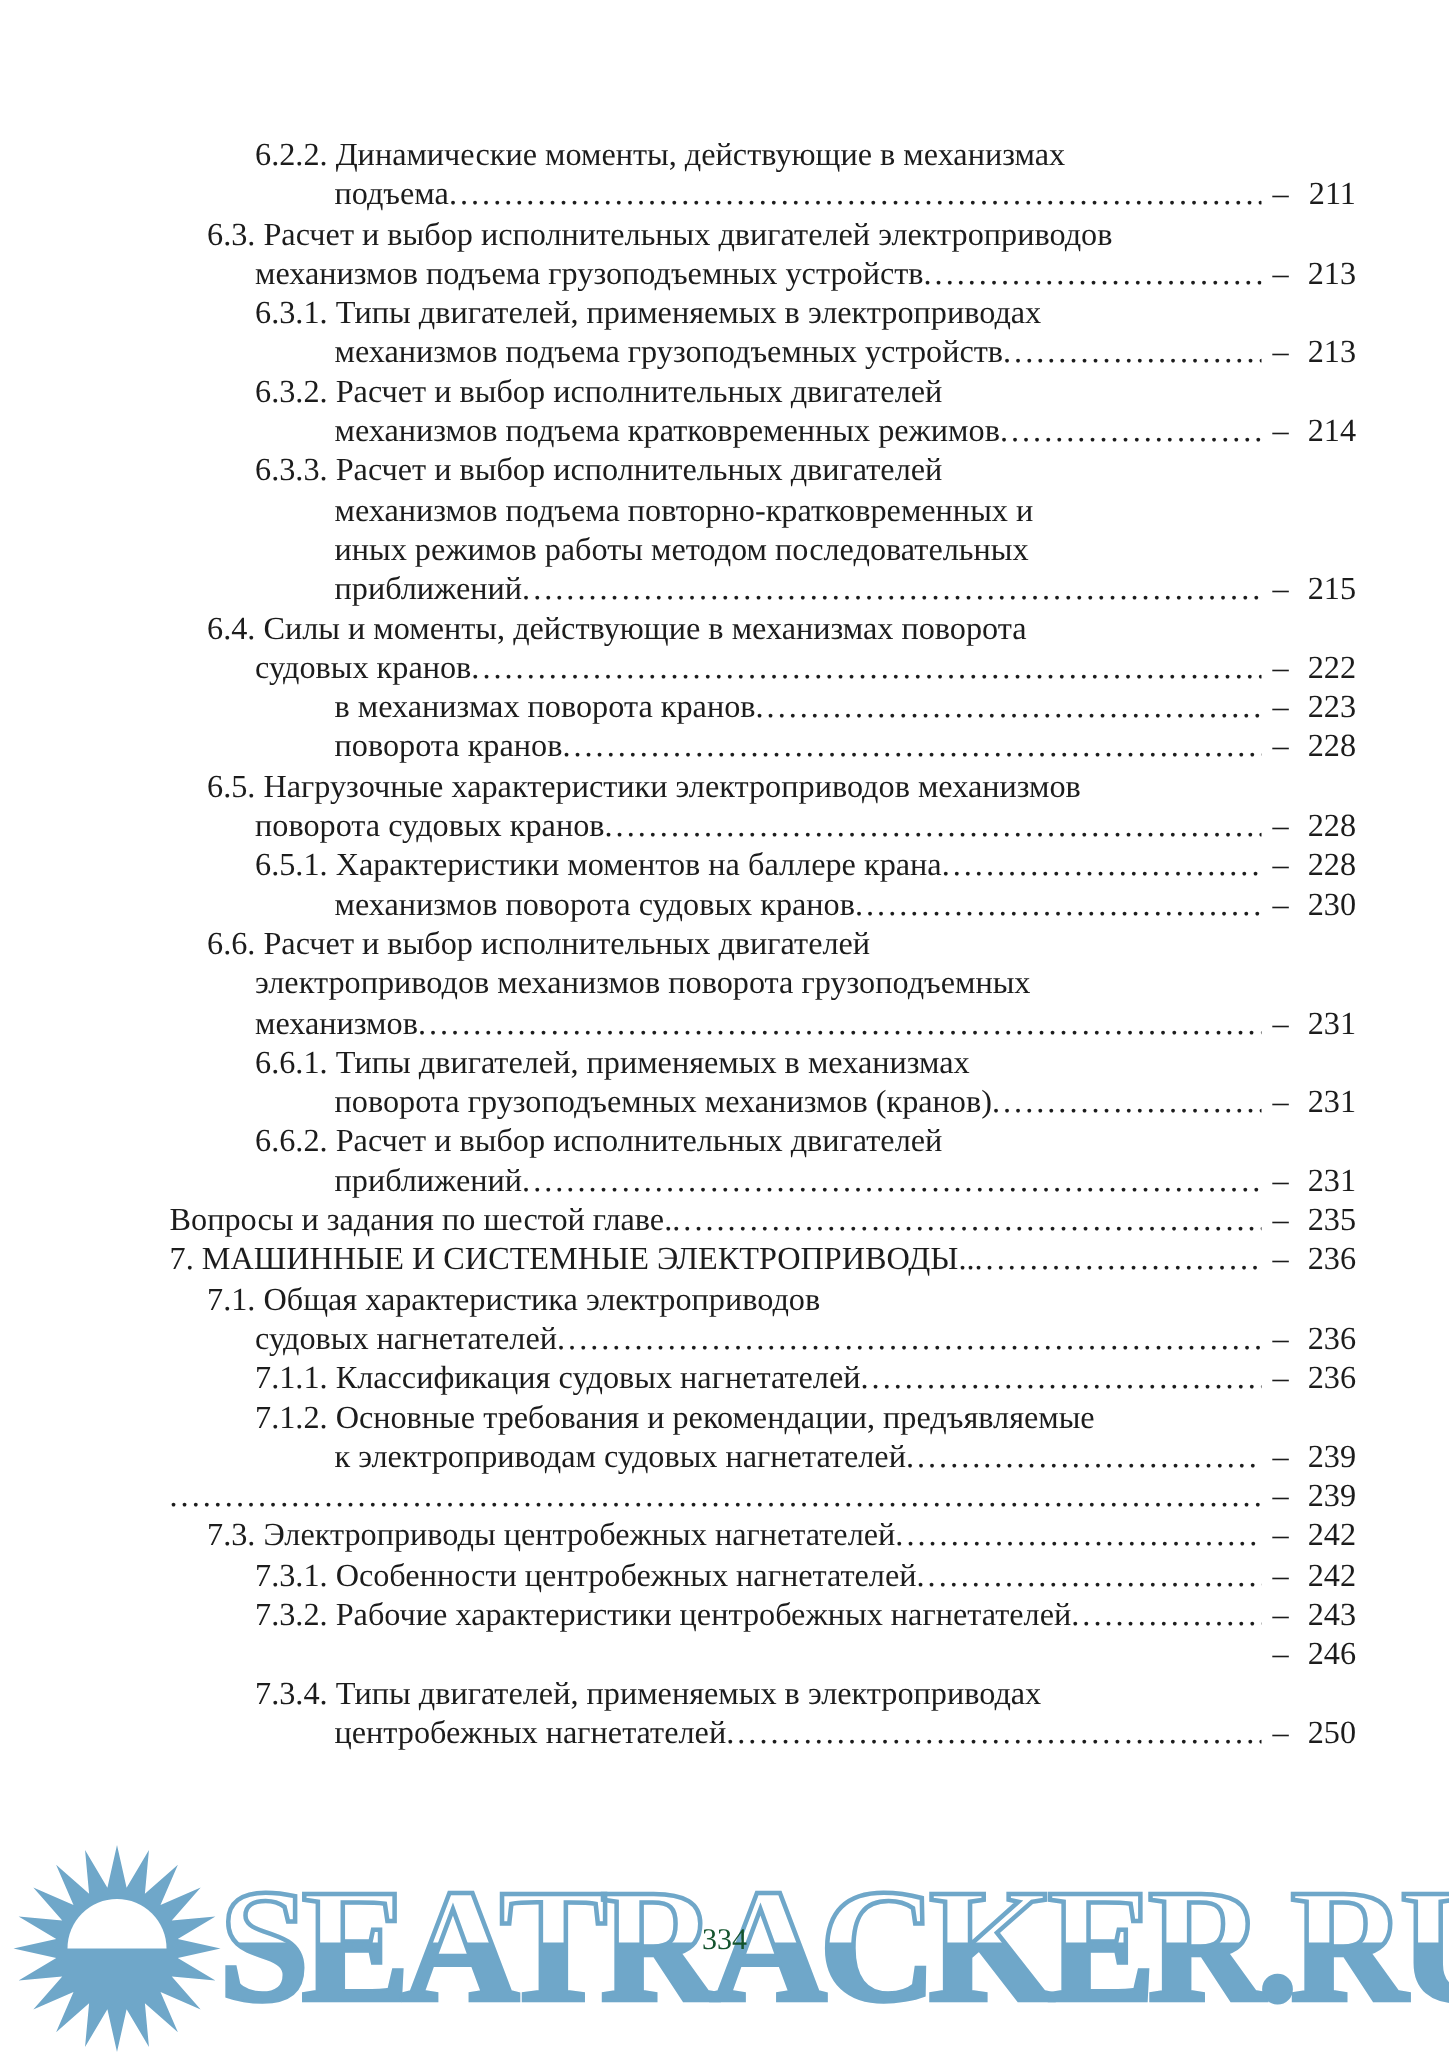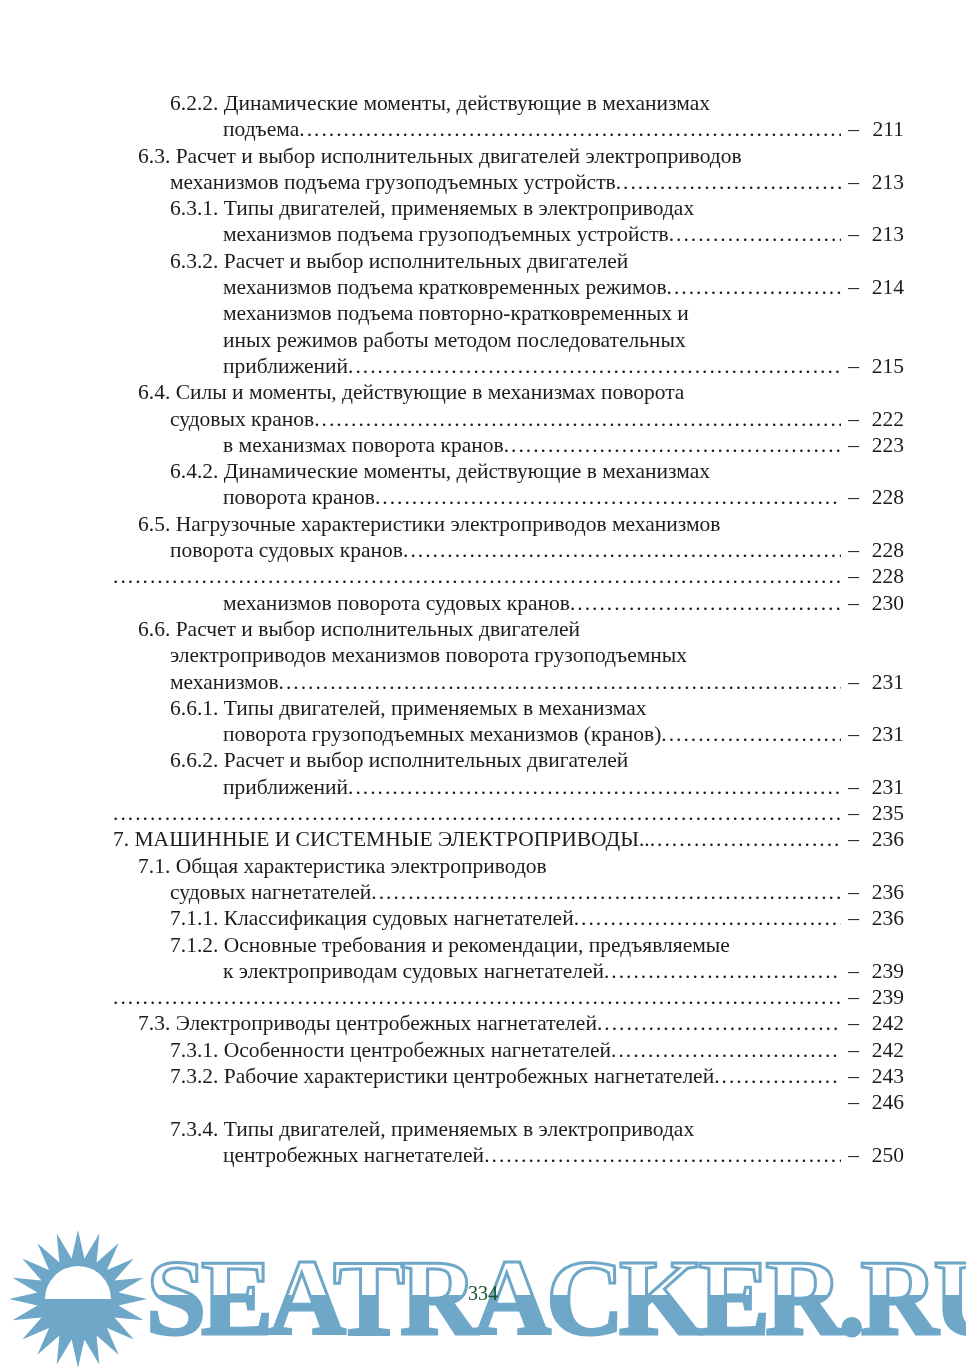--- a/index.html
+++ b/index.html
@@ -128,20 +128,23 @@
       </div>
       <div class="toc-row indent-2">
         <span class="toc-text">6.3.2. Расчет и выбор исполнительных двигателей</span>
       </div>
       <div class="toc-row indent-3">
         <span class="toc-text">механизмов  подъема кратковременных режимов</span>
         <span class="leader"></span>
         <span class="dash">–</span>
         <span class="pagenum">214</span>
       </div>
+      <div class="toc-row indent-2">
+        <span class="toc-text">6.3.3. Расчет и выбор исполнительных двигателей</span>
+      </div>
       <div class="toc-row indent-3">
         <span class="toc-text">механизмов подъема повторно-кратковременных и</span>
       </div>
       <div class="toc-row indent-3">
         <span class="toc-text">иных режимов работы методом последовательных</span>
       </div>
       <div class="toc-row indent-3">
         <span class="toc-text">приближений</span>
         <span class="leader"></span>
         <span class="dash">–</span>
@@ -155,39 +158,37 @@
         <span class="leader"></span>
         <span class="dash">–</span>
         <span class="pagenum">222</span>
       </div>
       <div class="toc-row indent-3">
         <span class="toc-text">в механизмах поворота кранов</span>
         <span class="leader"></span>
         <span class="dash">–</span>
         <span class="pagenum">223</span>
       </div>
-      <div class="toc-row indent-2">
-        <span class="toc-text">6.4.2. Динамические моменты, действующие в механизмах</span>
-      </div>
       <div class="toc-row indent-3">
         <span class="toc-text">поворота кранов</span>
         <span class="leader"></span>
         <span class="dash">–</span>
         <span class="pagenum">228</span>
       </div>
       <div class="toc-row indent-1">
         <span class="toc-text">6.5. Нагрузочные характеристики электроприводов механизмов</span>
       </div>
       <div class="toc-row indent-2">
         <span class="toc-text">поворота судовых кранов</span>
         <span class="leader"></span>
         <span class="dash">–</span>
         <span class="pagenum">228</span>
       </div>
       <div class="toc-row indent-2">
+        <span class="toc-text">6.5.1. Характеристики моментов на баллере крана</span>
         <span class="leader"></span>
         <span class="dash">–</span>
         <span class="pagenum">228</span>
       </div>
       <div class="toc-row indent-3">
         <span class="toc-text">механизмов поворота судовых кранов</span>
         <span class="leader"></span>
         <span class="dash">–</span>
         <span class="pagenum">230</span>
       </div>
@@ -215,20 +216,21 @@
       <div class="toc-row indent-2">
         <span class="toc-text">6.6.2. Расчет и выбор исполнительных двигателей</span>
       </div>
       <div class="toc-row indent-3">
         <span class="toc-text">приближений</span>
         <span class="leader"></span>
         <span class="dash">–</span>
         <span class="pagenum">231</span>
       </div>
       <div class="toc-row indent-0">
+        <span class="toc-text">Вопросы и задания по шестой главе.</span>
         <span class="leader"></span>
         <span class="dash">–</span>
         <span class="pagenum">235</span>
       </div>
       <div class="toc-row indent-0">
         <span class="toc-text">7. МАШИННЫЕ И СИСТЕМНЫЕ ЭЛЕКТРОПРИВОДЫ..</span>
         <span class="leader"></span>
         <span class="dash">–</span>
         <span class="pagenum">236</span>
       </div>

